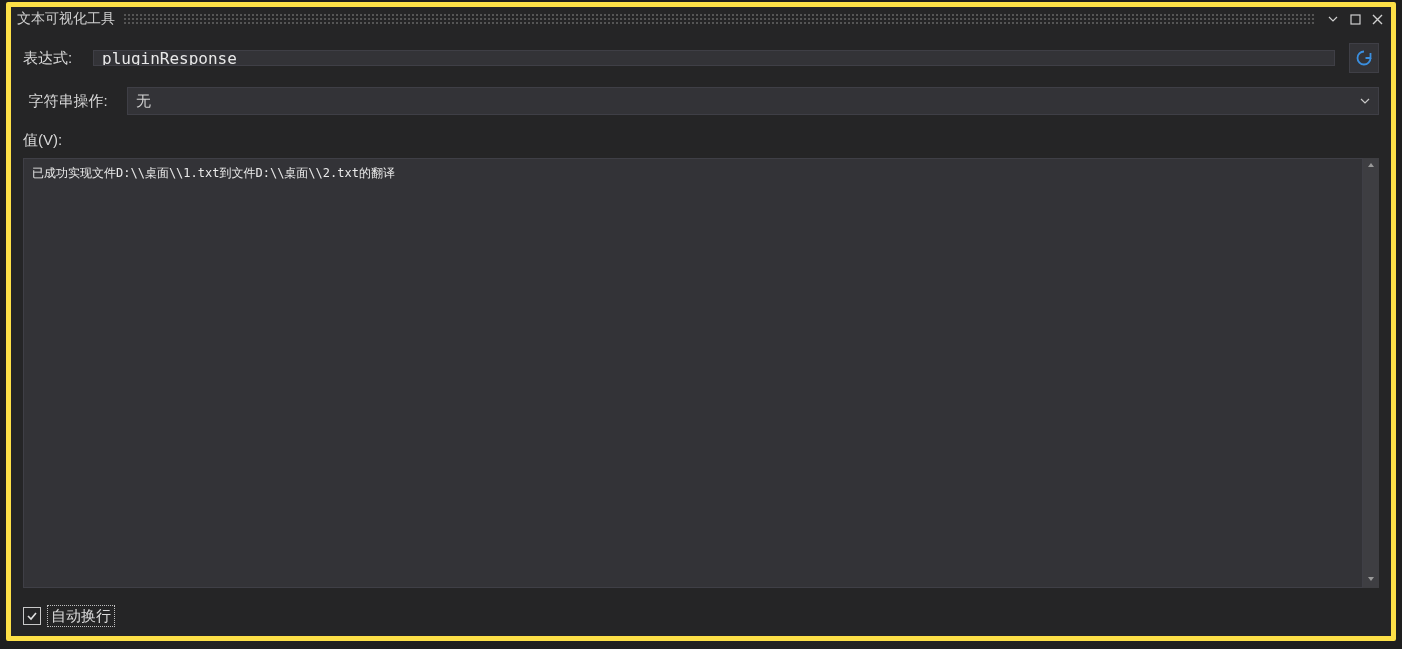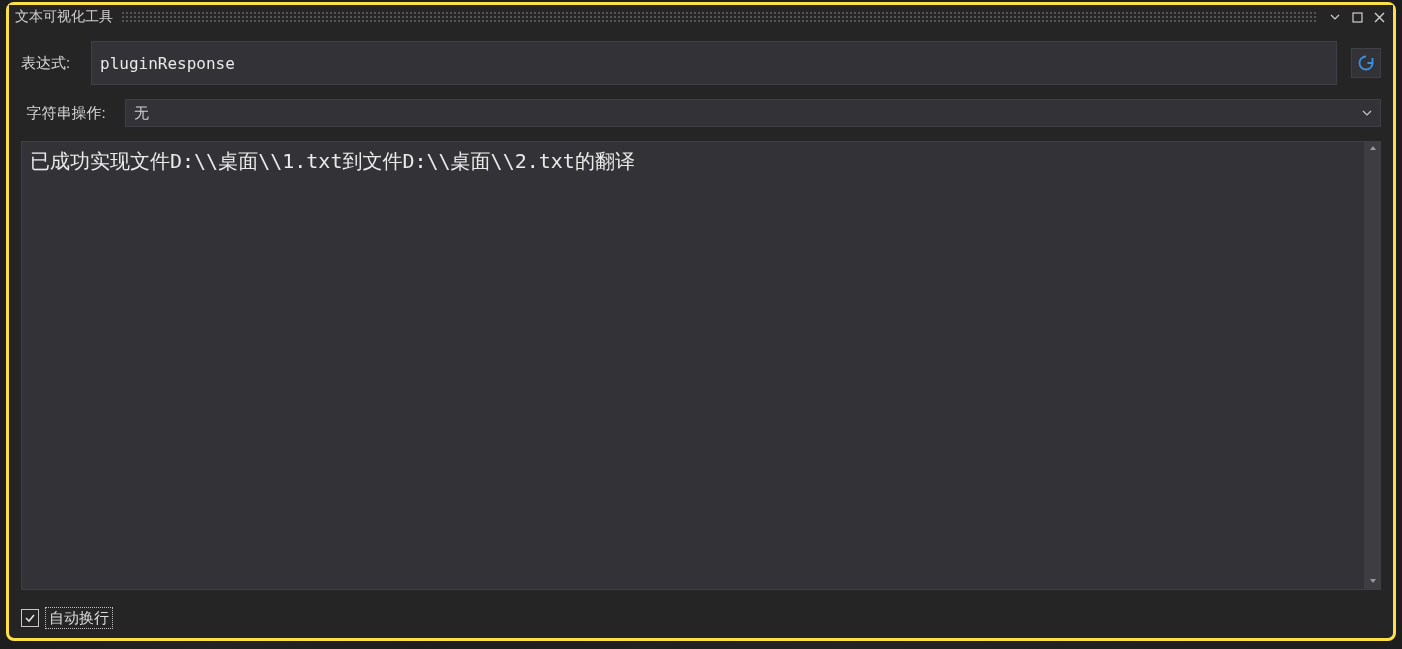--- a/index.html
+++ b/index.html
@@ -12,22 +12,22 @@
     color: #d0d0d0;
     overflow: hidden;
   }
   .window {
     position: absolute;
     left: 6px;
     top: 2px;
     width: 1390px;
     height: 639px;
     background: #252526;
-    border: 3px solid #fde047;
-    border-radius: 8px;
+    border: 5px solid #fde047;
+    border-radius: 2px;
     display: flex;
     flex-direction: column;
   }
   .titlebar {
     height: 24px;
     display: flex;
     align-items: center;
     padding-left: 6px;
     background: #252526;
   }
@@ -74,21 +74,21 @@
   }
   .label {
     color: #d8d8d8;
     font-size: 15px;
     min-width: 70px;
   }
   .label-expr { min-width: 56px; }
   .label-ops { min-width: 90px; text-align: center; }
   .expr-input {
     flex: 1;
-    height: 44px;
+    height: 16px;
     background: #333337;
     border: 1px solid #3f3f46;
     color: #e8e8e8;
     padding: 4px 8px;
     font-size: 16px;
     font-family: Consolas, monospace;
   }
   .refresh-btn {
     width: 30px;
     height: 30px;
@@ -126,21 +126,21 @@
     flex: 1;
     display: flex;
     min-height: 0;
   }
   .value-text {
     flex: 1;
     background: #333337;
     border: 1px solid #3f3f46;
     color: #eaeaea;
     padding: 6px 8px;
-    font-size: 20px;
+    font-size: 12px;
     font-family: Consolas, "Microsoft YaHei", monospace;
     overflow: hidden;
     white-space: pre-wrap;
     word-break: break-all;
   }
   .vscroll {
     width: 16px;
     background: #3e3e42;
     display: flex;
     flex-direction: column;
@@ -237,20 +237,23 @@
       <div class="select-wrap">
         <span class="select-value">无</span>
         <span class="select-caret">
           <svg width="10" height="10" viewBox="0 0 10 10">
               <path d="M1 3 L5 7 L9 3" stroke="#c8c8c8" stroke-width="1.2" fill="none"></path>
             </svg>
         </span>
       </div>
     </div>
 
+    <div class="row value-label-row">
+      <span class="label">值(V):</span>
+    </div>
 
     <div class="value-area-wrap">
       <div class="value-text">已成功实现文件D:\\桌面\\1.txt到文件D:\\桌面\\2.txt的翻译</div>
       <div class="vscroll">
         <span class="arrow">
           <svg width="8" height="8" viewBox="0 0 8 8">
               <path d="M1 6 L4 2 L7 6 Z" fill="#9a9a9a"></path>
             </svg>
         </span>
         <span class="arrow">

